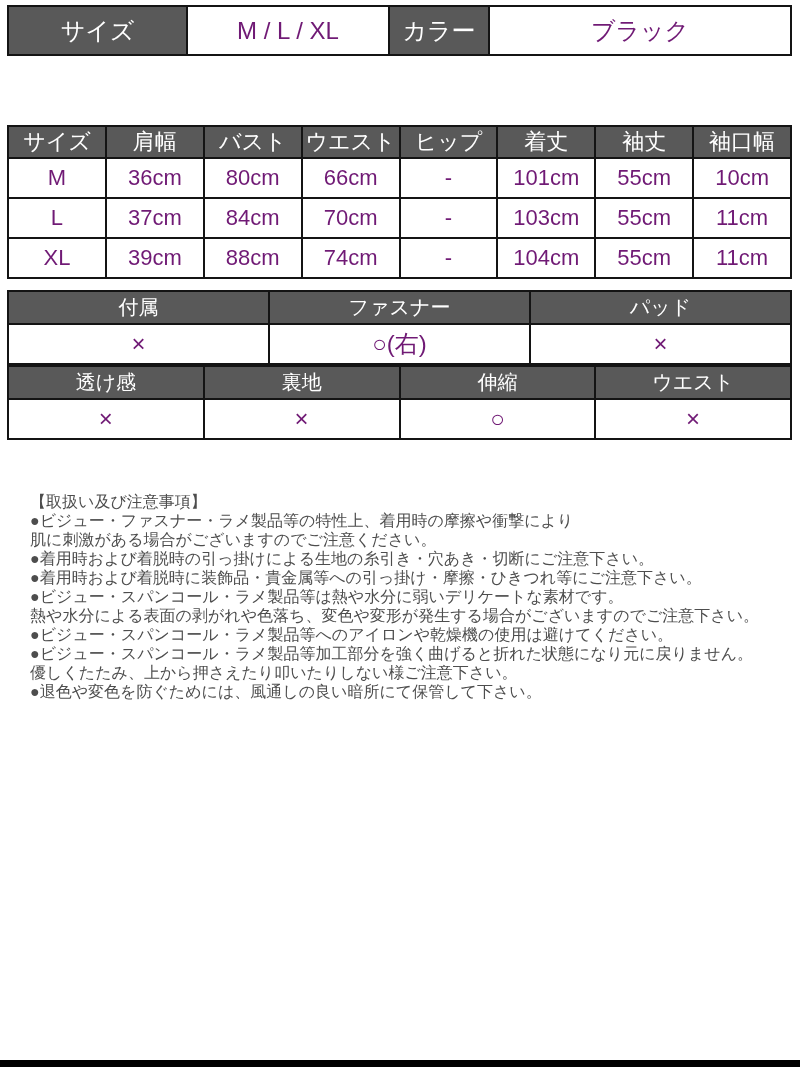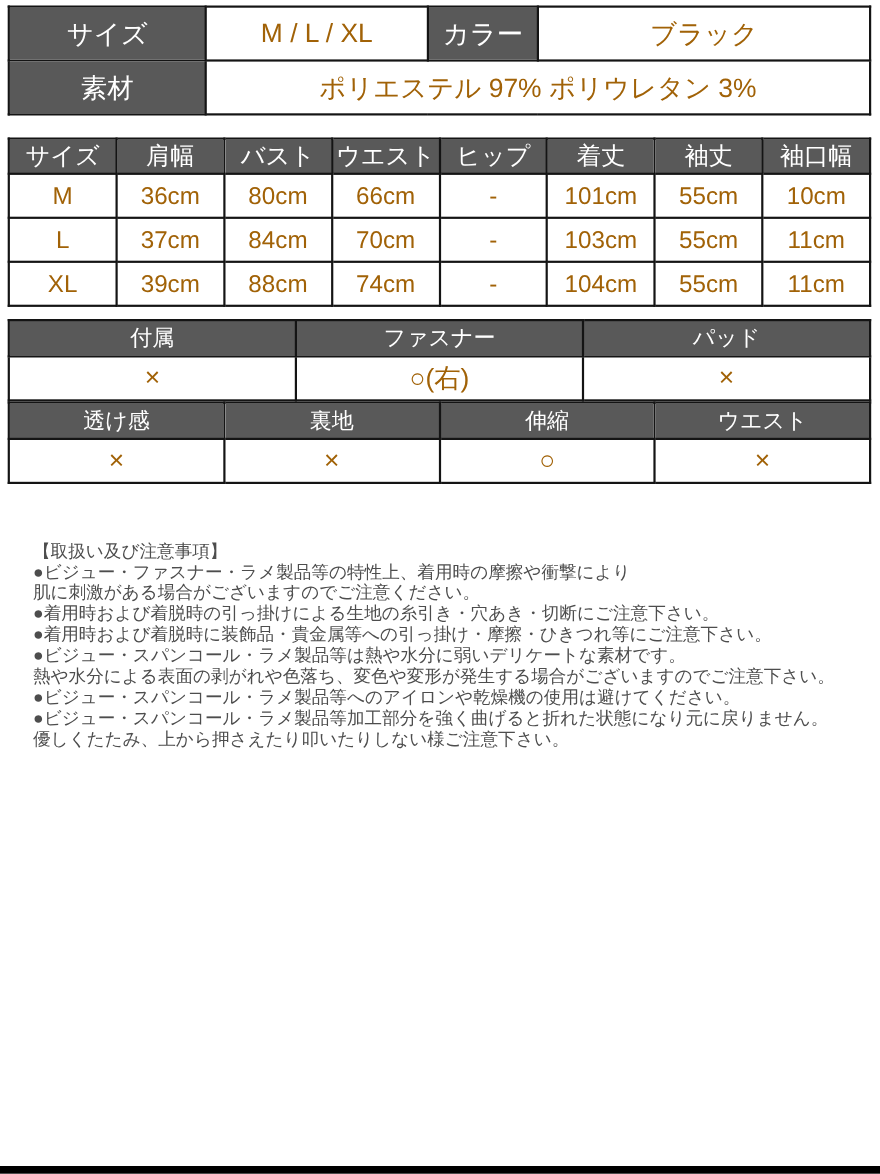--- a/index.html
+++ b/index.html
@@ -8,21 +8,21 @@
     font-family:"Liberation Sans","DejaVu Sans",sans-serif;
     -webkit-font-smoothing:antialiased;
   }
   .tbl-wrap{position:absolute;left:7px;width:785px;border-radius:31px;}
   table{border-collapse:collapse;table-layout:fixed;width:785px;}
   td,th{
     border:2px solid #141414;text-align:center;vertical-align:middle;
     padding:0;overflow:hidden;font-weight:normal;
   }
   .hdr{background:#595959;color:#ffffff;}
-  .val{background:#ffffff;color:#a16207;}
+  .val{background:#ffffff;color:#701a75;}
 
   
   #info-table-wrap{top:5px;}
   #info-table td{height:47px;font-size:24px;}
 
   
   #size-chart-wrap{top:125px;}
   #size-chart .hdr{height:29px;font-size:22px;}
   #size-chart .val{height:38px;font-size:22px;}
 
@@ -51,24 +51,20 @@
         <col style="width:202px">
         <col style="width:100px">
         <col>
       </colgroup>
     <tbody>
         <tr>
       <td class="hdr">サイズ</td>
       <td class="val">M / L / XL</td>
       <td class="hdr">カラー</td>
       <td class="val">ブラック</td>
-    </tr>
-    <tr>
-      <td class="hdr">素材</td>
-      <td class="val" colspan="3">ポリエステル 97% ポリウレタン 3%</td>
     </tr>
   </tbody>
     </table>
 </div>
 
 <div class="tbl-wrap" id="size-chart-wrap">
   <table id="size-chart">
     <tbody>
         <tr>
       <th class="hdr">サイズ</th>
@@ -154,15 +150,16 @@
   <div>【取扱い及び注意事項】</div>
   <div>●ビジュー・ファスナー・ラメ製品等の特性上、着用時の摩擦や衝撃により</div>
   <div>肌に刺激がある場合がございますのでご注意ください。</div>
   <div>●着用時および着脱時の引っ掛けによる生地の糸引き・穴あき・切断にご注意下さい。</div>
   <div>●着用時および着脱時に装飾品・貴金属等への引っ掛け・摩擦・ひきつれ等にご注意下さい。</div>
   <div>●ビジュー・スパンコール・ラメ製品等は熱や水分に弱いデリケートな素材です。</div>
   <div>熱や水分による表面の剥がれや色落ち、変色や変形が発生する場合がございますのでご注意下さい。</div>
   <div>●ビジュー・スパンコール・ラメ製品等へのアイロンや乾燥機の使用は避けてください。</div>
   <div>●ビジュー・スパンコール・ラメ製品等加工部分を強く曲げると折れた状態になり元に戻りません。</div>
   <div>優しくたたみ、上から押さえたり叩いたりしない様ご注意下さい。</div>
+  <div>●退色や変色を防ぐためには、風通しの良い暗所にて保管して下さい。</div>
 </div>
 
 <div id="bottom-bar"></div>
 
 </body></html>

